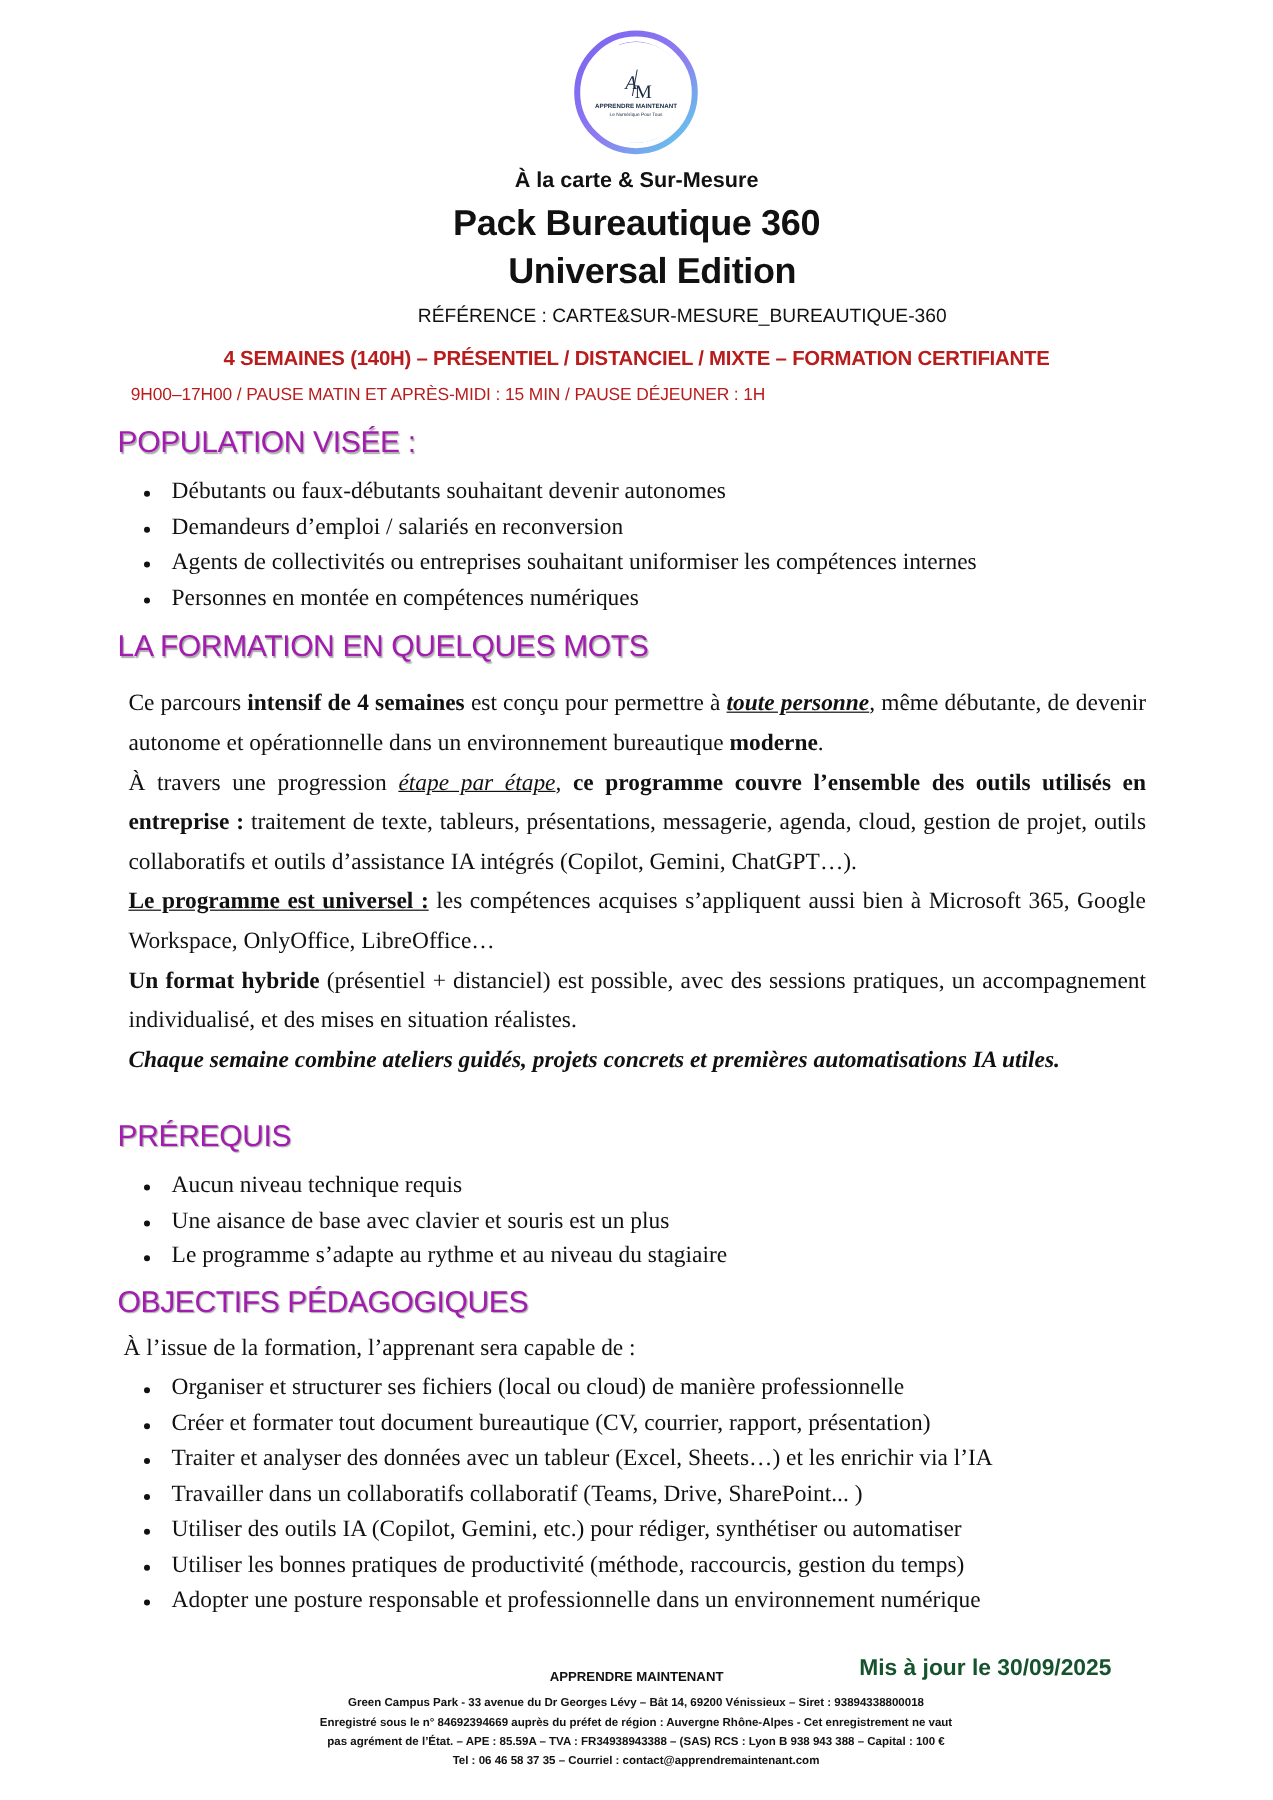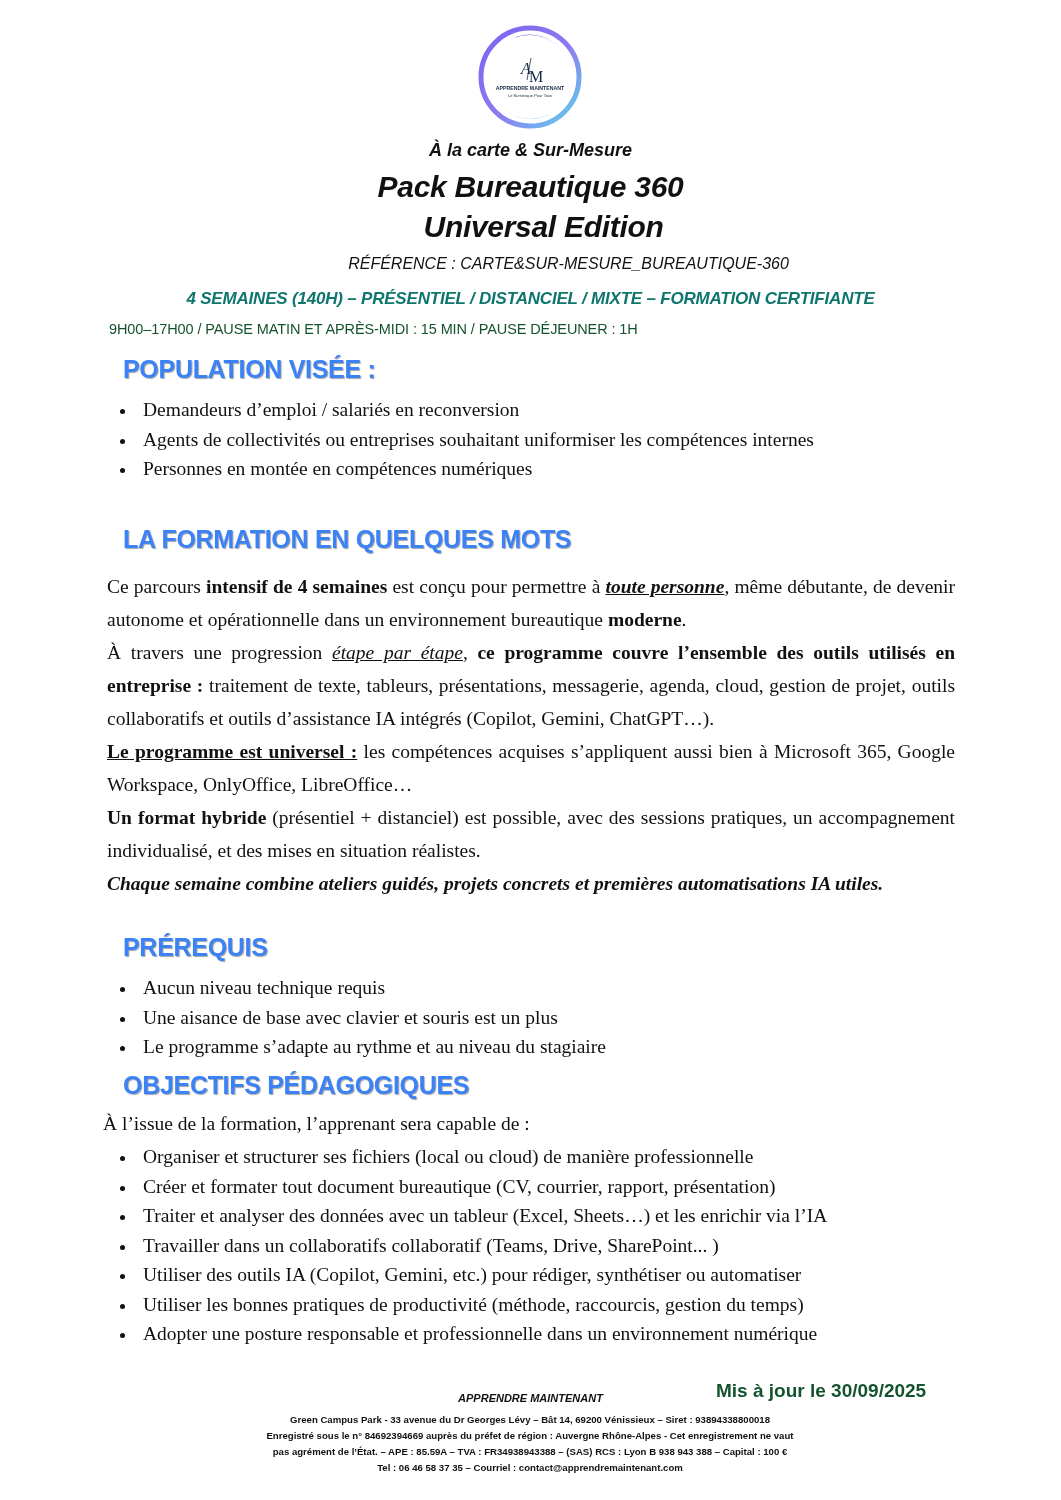--- a/index.html
+++ b/index.html
@@ -6,30 +6,30 @@
   body { width: 1061px; height: 1500px; position: relative; overflow: hidden; color: #111; }
   .page { position: absolute; left: 0; top: 0; width: 1061px; height: 1500px; }
 
   
   .logo { position: absolute; left: 477px; top: 24px; width: 106px; height: 106px; }
   .logo svg { width: 106px; height: 106px; display: block; }
 
   .sans { font-family: "Liberation Sans", "DejaVu Sans", sans-serif; }
   .serif { font-family: "Liberation Serif", "DejaVu Serif", serif; }
 
-  .center { position: absolute; left: 0; width: 1061px; text-align: center; font-style: italic; }
+  .center { position: absolute; left: 0; width: 1061px; text-align: center; }
 
   .subtitle { top: 140px; font-size: 18px; font-weight: bold; }
   .title1 { top: 170px; font-size: 30px; font-weight: bold; letter-spacing: -0.3px; }
   .title2 { top: 210px; font-size: 30px; font-weight: bold; letter-spacing: -0.3px; padding-left: 13px; }
   .reference { top: 255px; font-size: 16px; padding-left: 38px; }
-  .orange1 { top: 289px; font-size: 17px; font-weight: bold; color: #0f766e; letter-spacing: -0.2px; }
-  .orange2 { position: absolute; left: 109px; top: 321px; font-size: 14.5px; color: #14532d; letter-spacing: -0.1px; }
+  .orange1 { top: 289px; font-size: 17px; font-weight: bold; color: #b91c1c; letter-spacing: -0.2px; }
+  .orange2 { position: absolute; left: 109px; top: 321px; font-size: 14.5px; color: #b91c1c; letter-spacing: -0.1px; }
 
-  .h2 { position: absolute; left: 123px; font-size: 25px; font-weight: bold; color: #3b82f6;
+  .h2 { position: absolute; left: 98px; font-size: 25px; font-weight: normal; color: #a21caf;
         text-shadow: 1px 1px 1px rgba(0,0,0,0.35); letter-spacing: -0.3px; }
 
   ul.bullets { position: absolute; left: 118px; margin: 0; padding: 0; list-style: none; }
   ul.bullets li { position: relative; padding-left: 25px; font-size: 19.5px; line-height: 29.5px; white-space: nowrap; }
   ul.bullets li::before { content: ""; position: absolute; left: 2px; top: 14px; width: 5px; height: 5px; border-radius: 50%; background: #111; }
 
   .para { position: absolute; left: 107px; width: 848px; font-size: 19.5px; line-height: 33px; text-align: justify; }
   .para p { margin: 0; }
   .u { text-decoration: underline; }
 
@@ -67,20 +67,21 @@
 
   <div class="center subtitle sans">À la carte &amp; Sur-Mesure</div>
   <div class="center title1 sans">Pack Bureautique 360</div>
   <div class="center title2 sans">Universal Edition</div>
   <div class="center reference sans">RÉFÉRENCE :  CARTE&amp;SUR-MESURE_BUREAUTIQUE-360</div>
   <div class="center orange1 sans">4 SEMAINES (140H) – PRÉSENTIEL / DISTANCIEL / MIXTE – FORMATION CERTIFIANTE</div>
   <div class="orange2 sans">9H00–17H00 / PAUSE MATIN ET APRÈS-MIDI : 15 MIN / PAUSE DÉJEUNER : 1H</div>
 
   <div class="h2 sans" style="top:355px;">POPULATION VISÉE :</div>
   <ul class="bullets serif" style="top:395px;">
+    <li>Débutants ou faux-débutants souhaitant devenir autonomes</li>
     <li>Demandeurs d’emploi / salariés en reconversion</li>
     <li>Agents de collectivités ou entreprises souhaitant uniformiser les compétences internes</li>
     <li>Personnes en montée en compétences numériques</li>
   </ul>
 
   <div class="h2 sans" style="top:525px;">LA FORMATION EN QUELQUES MOTS</div>
   <div class="para serif" style="top:570px;">
     <p><span>Ce parcours </span><b>intensif de 4 semaines</b><span> est conçu pour permettre à </span><b><i class="u">toute personne</i></b><span>, même débutante, de devenir autonome et opérationnelle dans un environnement bureautique </span><b>moderne</b><span>.</span></p>
     <p><span>À travers une progression </span><i class="u">étape par étape</i><span>, </span><b>ce programme couvre l’ensemble des outils utilisés en entreprise :</b><span> traitement de texte, tableurs, présentations, messagerie, agenda, cloud, gestion de projet, outils collaboratifs et outils d’assistance IA intégrés (Copilot, Gemini, ChatGPT…).</span></p>
     <p><b class="u">Le programme est universel :</b><span> les compétences acquises s’appliquent aussi bien à Microsoft 365, Google Workspace, OnlyOffice, LibreOffice…</span></p>

